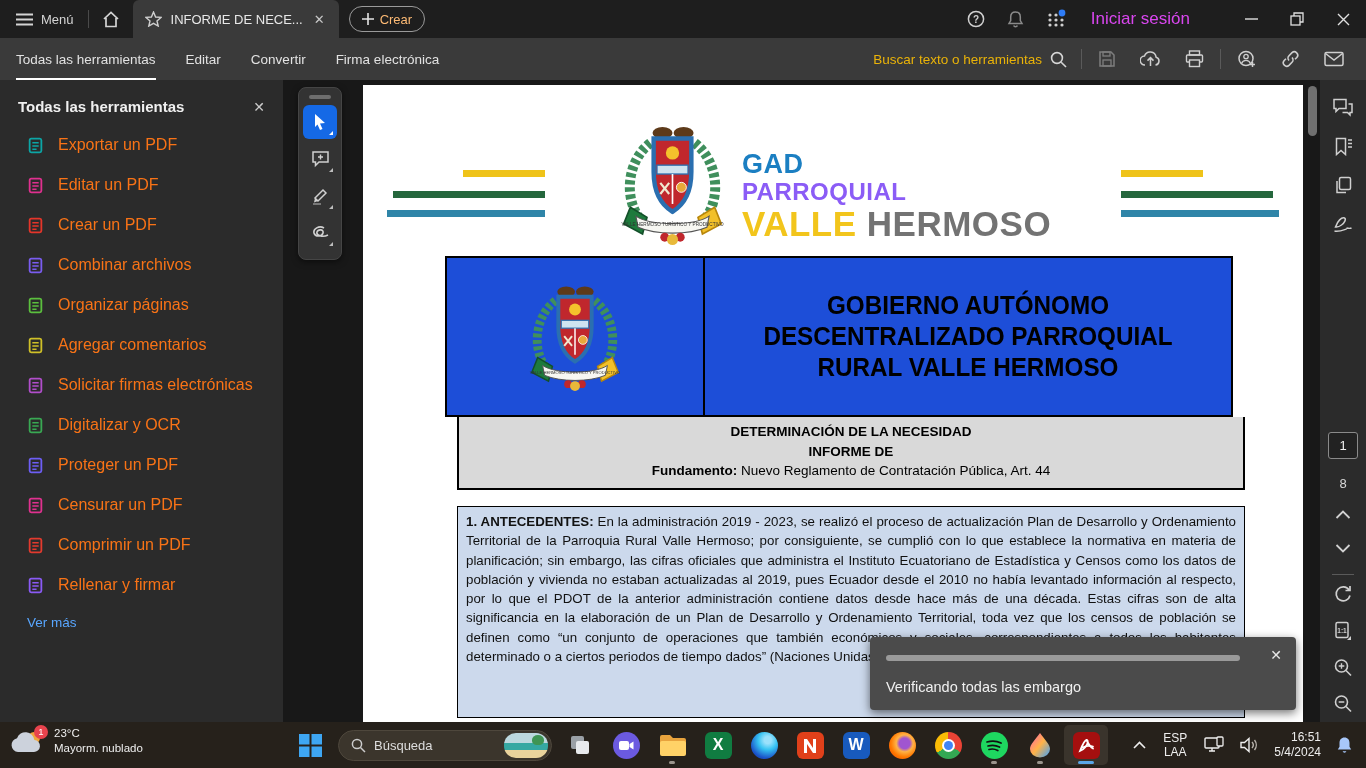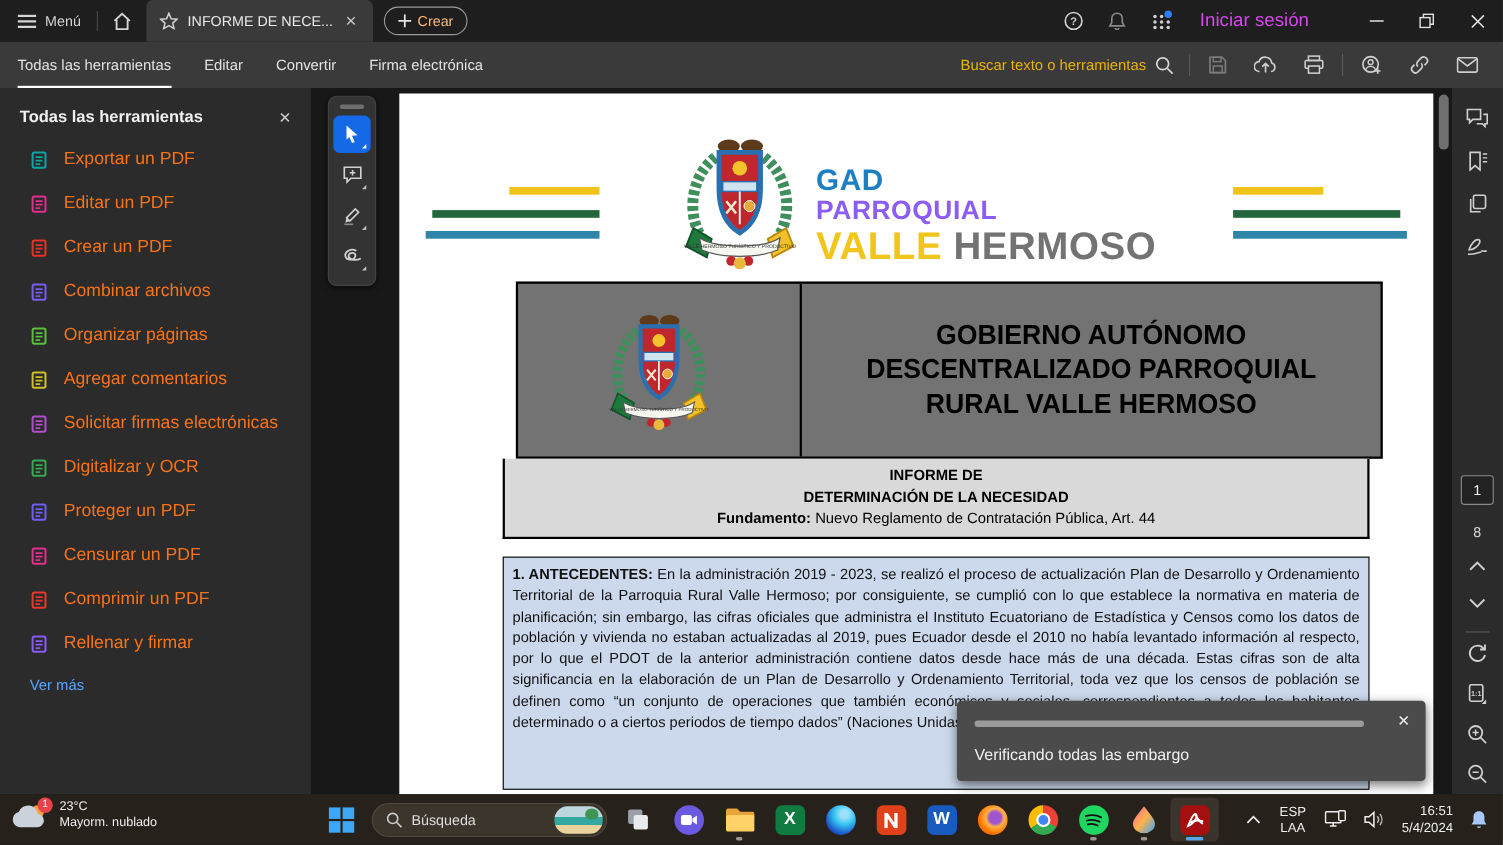--- a/index.html
+++ b/index.html
@@ -62,21 +62,21 @@
 
   
   .stripes { position:absolute; top:85px; left:0; width:940px; height:48px; }
   .bar { position:absolute; height:7px; }
   .logo-row { position:absolute; top:38px; left:0; width:940px; display:flex; justify-content:center; align-items:flex-start; gap:12px; }
   .wordmark { padding-top:28px; line-height:1; }
   .wm1 { font-size:27px; font-weight:bold; letter-spacing:.5px; }
   .wm2 { font-size:24px; font-weight:bold; letter-spacing:.5px; margin-top:2px; }
   .wm3 { font-size:35px; font-weight:800; margin-top:2px; letter-spacing:.5px; }
 
-  .org-table { position:absolute; left:106px; top:171px; width:788px; height:161px; border:2px solid #000; display:flex; background:#737373;justify-content:flex-end; }
+  .org-table { position:absolute; left:82px; top:171px; width:788px; height:161px; border:2px solid #000; display:flex; background:#1d4ed8;justify-content:flex-end; }
   .org-cell-logo { width:258px; border-right:2px solid #000; display:flex; align-items:center; justify-content:center; }
   .org-cell-name { flex:1; display:flex; align-items:center; justify-content:center; }
   .org-name { max-width:450px; text-align:center; font-size:25px; font-weight:bold; color:#000; line-height:1.25; transform:scaleX(.97); }
 
   .info-row { position:absolute; left:94px; top:332px; width:788px; border:2px solid #000; border-top:none;
     background:#d9d9d9; text-align:center; padding:5px 8px 7px 8px; color:#000; }
   .info-row .l { font-size:13.5px; font-weight:bold; line-height:1.45; }
   .info-row .l3 { font-size:13.5px; line-height:1.45; }
 
   .body-box { position:absolute; left:94px; top:421px; width:788px; height:212px; border:1.5px solid #000;
@@ -433,22 +433,22 @@
         <svg width="100" height="108" viewBox="0 0 100 110">
             <use href="#crest"></use>
           </svg>
       </div>
       <div class="org-cell-name">
         <div class="org-name">GOBIERNO AUTÓNOMO DESCENTRALIZADO PARROQUIAL RURAL VALLE HERMOSO</div>
       </div>
     </div>
 
     <div class="info-row">
+      <div class="l">DETERMINACIÓN DE LA NECESIDAD</div>
       <div class="l">INFORME DE</div>
-      <div class="l">DETERMINACIÓN DE LA NECESIDAD</div>
       <div class="l3"><b>Fundamento:</b><span> Nuevo Reglamento de Contratación Pública, Art. 44</span></div>
     </div>
 
     <div class="body-box">
       <div class="body-text"><b>1. ANTECEDENTES:</b><span> En la administración 2019 - 2023, se realizó el proceso de actualización Plan de Desarrollo y Ordenamiento Territorial de la Parroquia Rural Valle Hermoso; por consiguiente, se cumplió con lo que establece la normativa en materia de planificación; sin embargo, las cifras oficiales que administra el Instituto Ecuatoriano de Estadística y Censos como los datos de población y vivienda no estaban actualizadas al 2019, pues Ecuador desde el 2010 no había levantado información al respecto, por lo que el PDOT de la anterior administración contiene datos desde hace más de una década. Estas cifras son de alta significancia en la elaboración de un Plan de Desarrollo y Ordenamiento Territorial, toda vez que los censos de población se definen como “un conjunto de operaciones que también económicos y sociales, correspondientes a todos los habitantes determinado o a ciertos periodos de tiempo dados” (Naciones Unidas)</span></div>
     </div>
 
   </div>
 
   <div class="quicktools">

